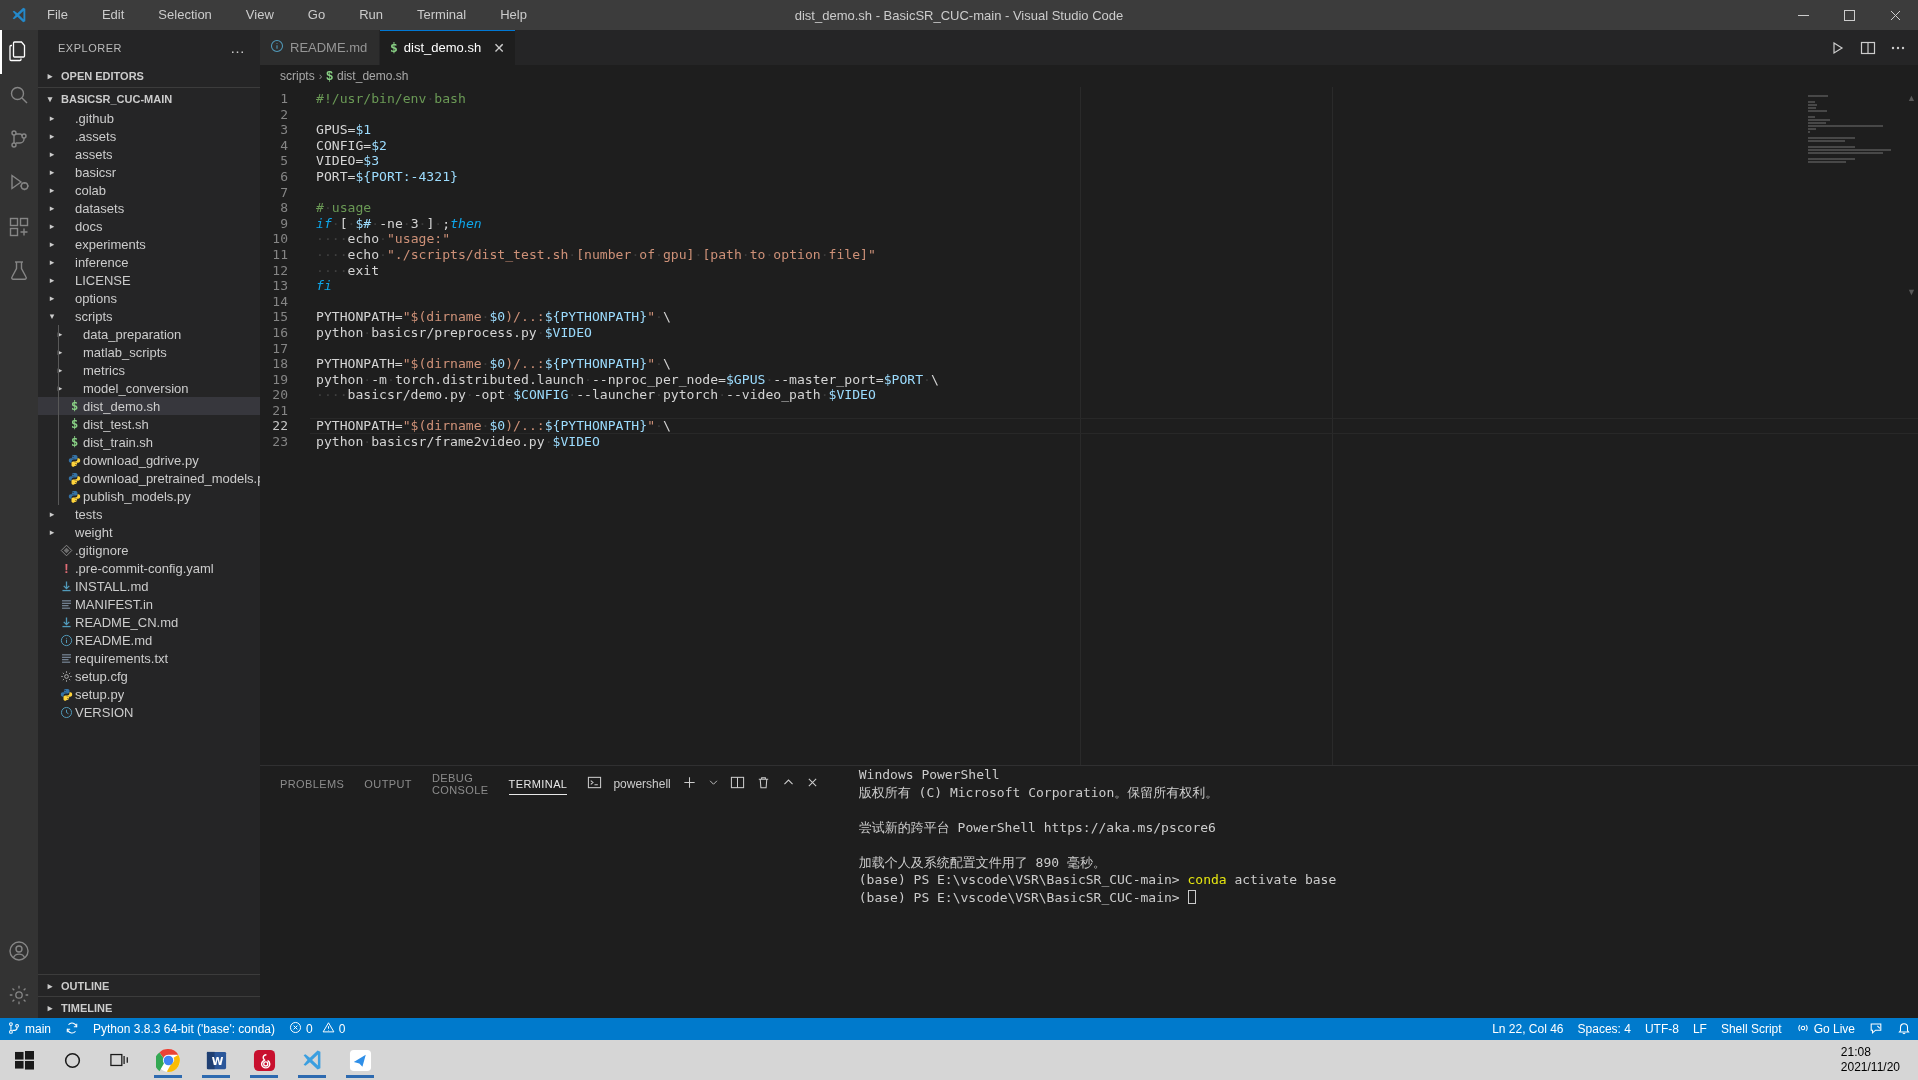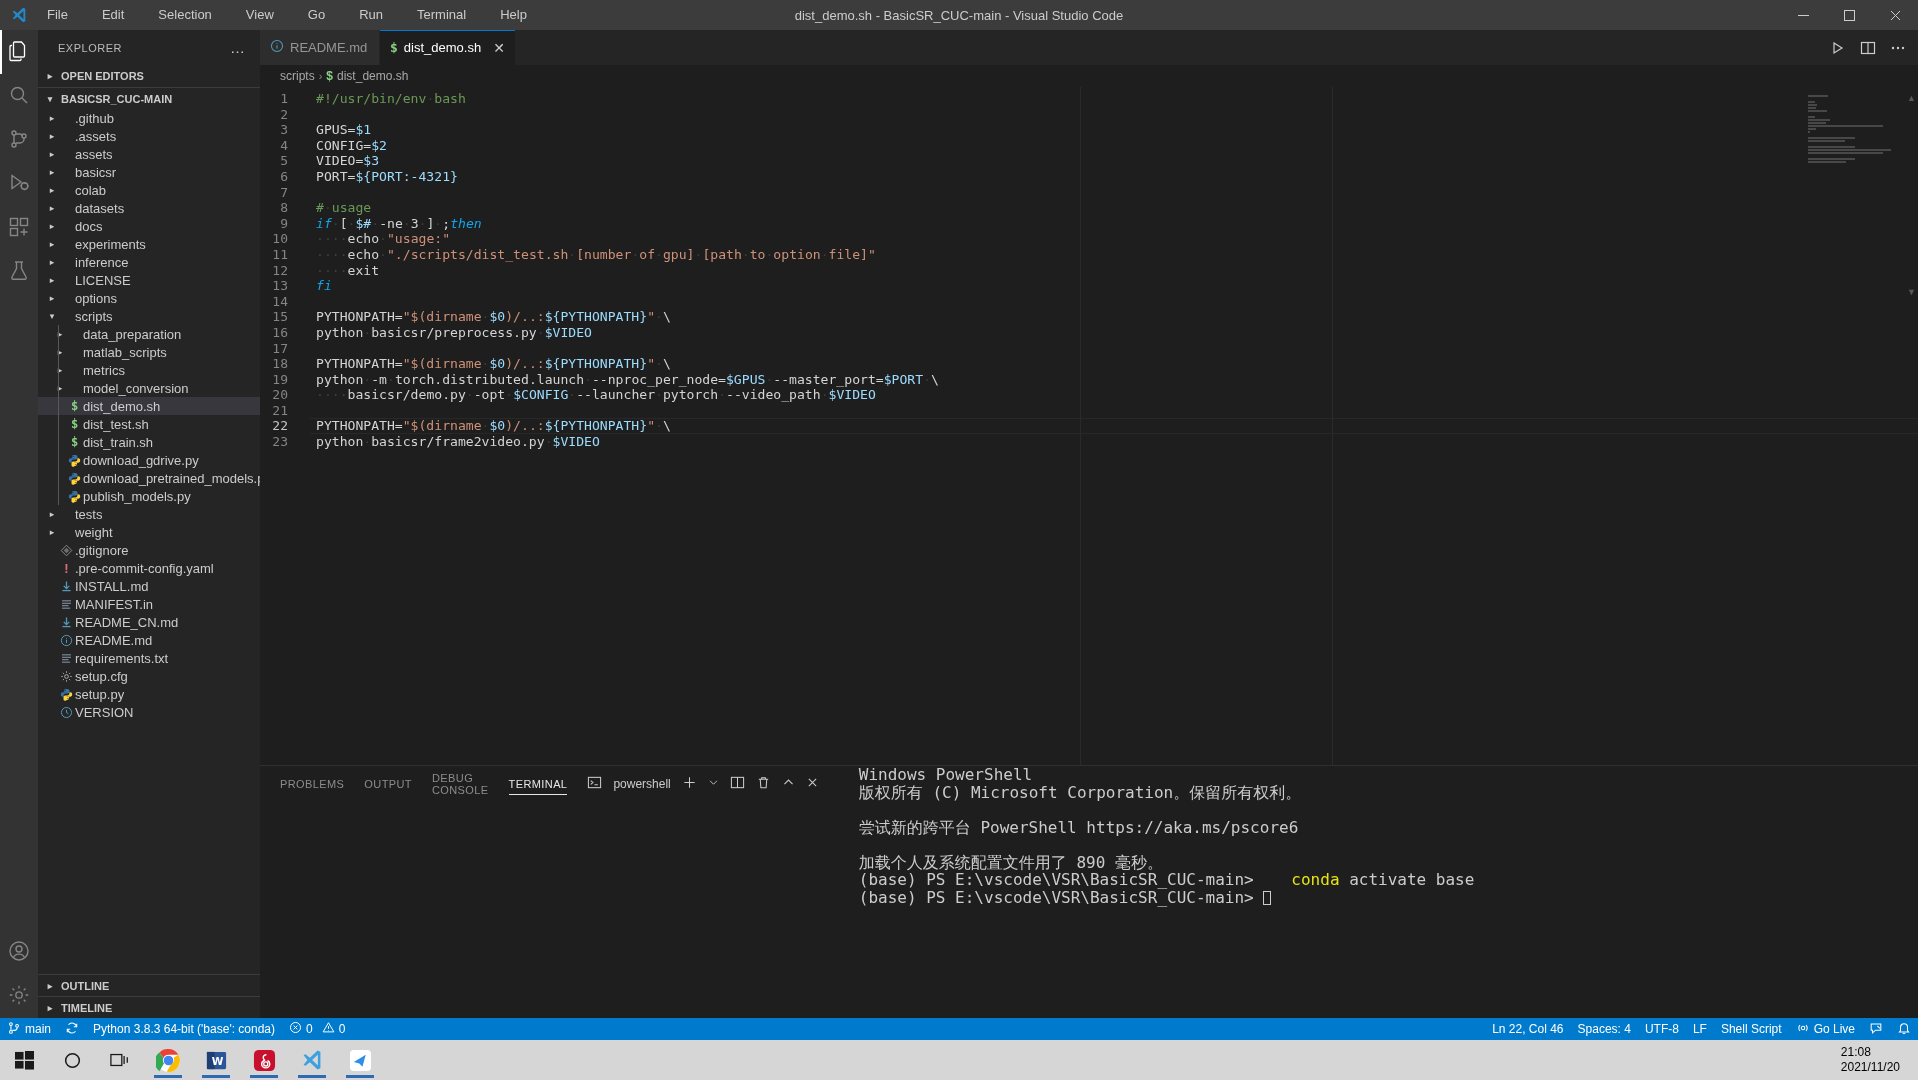--- a/index.html
+++ b/index.html
@@ -144,24 +144,24 @@
   .panel-tabs { height: 35px; display: flex; align-items: center; padding-left: 20px; gap: 20px; flex: 0 0 35px; position: relative; }
   .ptab { font-size: 11px; letter-spacing: .4px; color: #8c8c8c; height: 35px; display: flex; align-items: center; position: relative; }
   .ptab.active { color: #e7e7e7; }
   .ptab.active::after {
     content: ""; position: absolute; left: 0; right: 0; bottom: 6px; height: 1px; background: #e7e7e7;
   }
   .panel-actions { margin-left: auto; display: flex; align-items: center; gap: 11px; padding-right: 22px; color: #cccccc; }
   .term-name { font-size: 12px; color: #cccccc; }
   .terminal-body {
     flex: 1 1 auto; padding: 0 0 0 18px; overflow: hidden;
-    font-family: "DejaVu Sans Mono", monospace; font-size: 16px; line-height: 17.5px; color: #cccccc;
+    font-family: "DejaVu Sans Mono", monospace; font-size: 13px; line-height: 17.5px; color: #cccccc;
   }
   .tline { white-space: pre; height: 17.5px; }
-  .t-yellow { color: #e5e510; margin-left: 28px; }
+  .t-yellow { color: #e5e510; }
   .cursor-block { display: inline-block; width: 8px; height: 14px; border: 1px solid #cccccc; vertical-align: -2px; }
 
   
   .statusbar {
     height: 22px; flex: 0 0 22px; background: #007acc; display: flex; align-items: center;
     font-size: 12px; color: #ffffff;
   }
   .sb-item { display: flex; align-items: center; gap: 4px; padding: 0 7px; height: 22px; }
   .sb-right { margin-left: auto; display: flex; align-items: center; }
 

